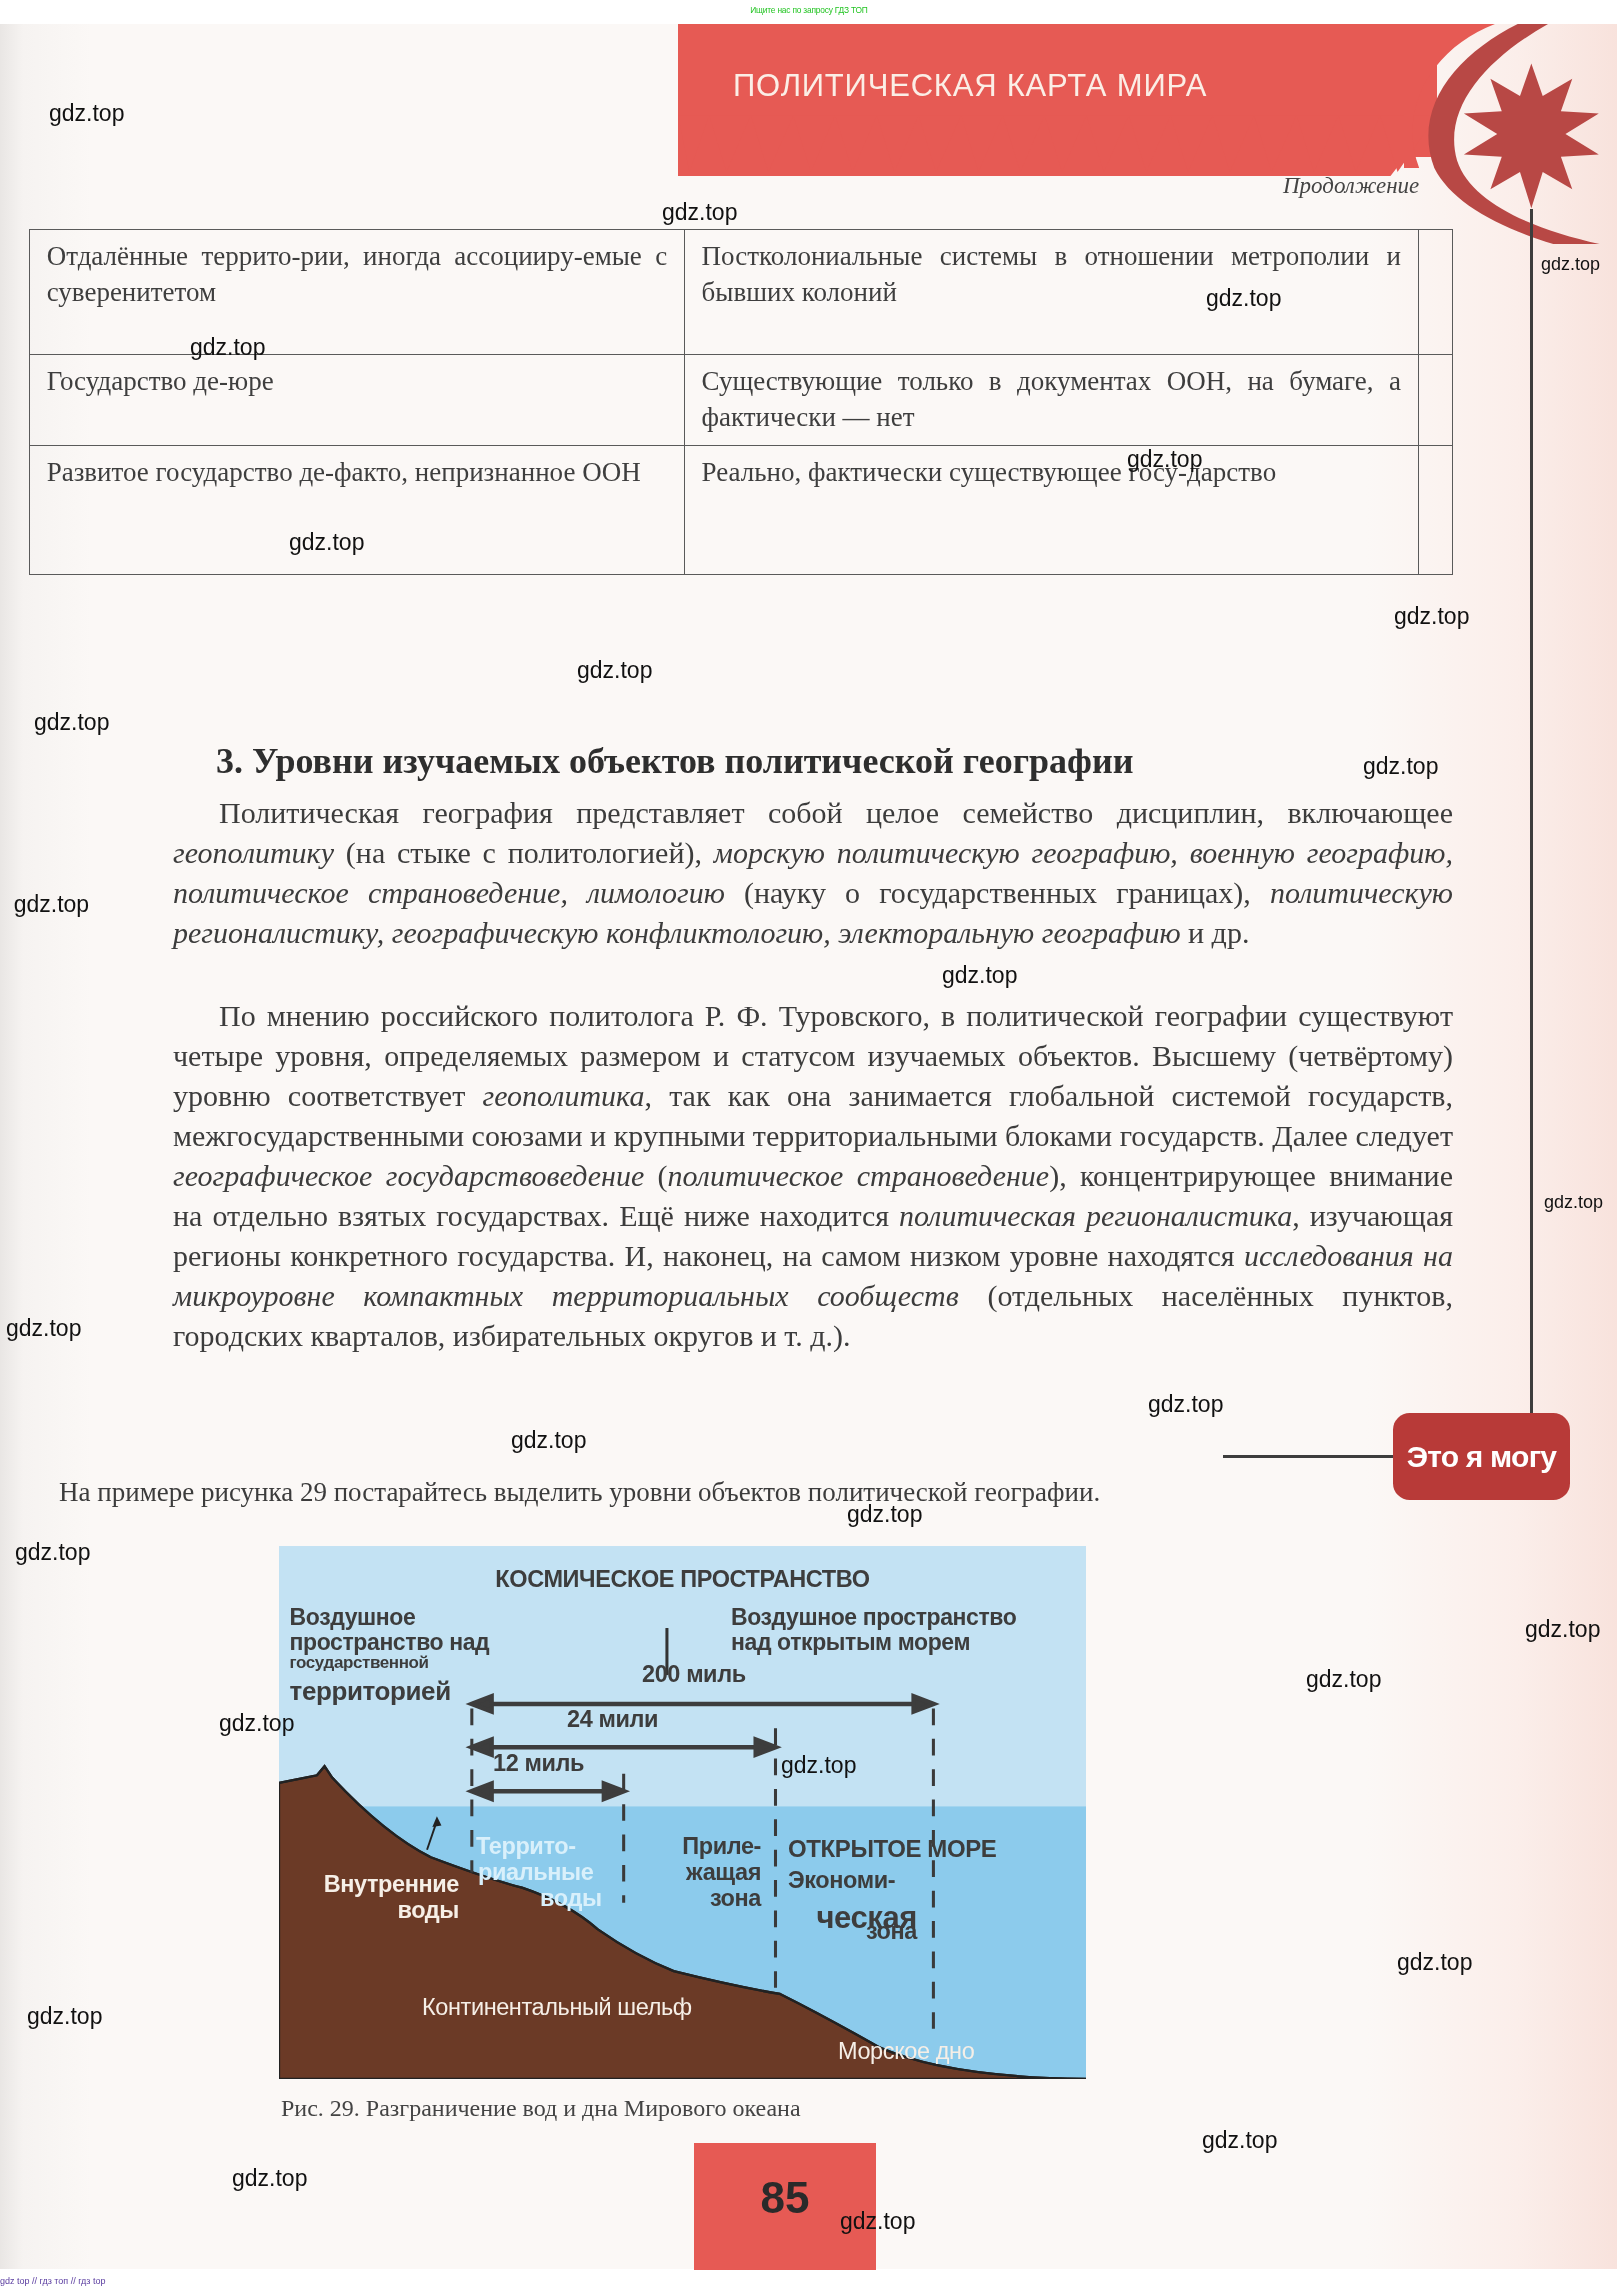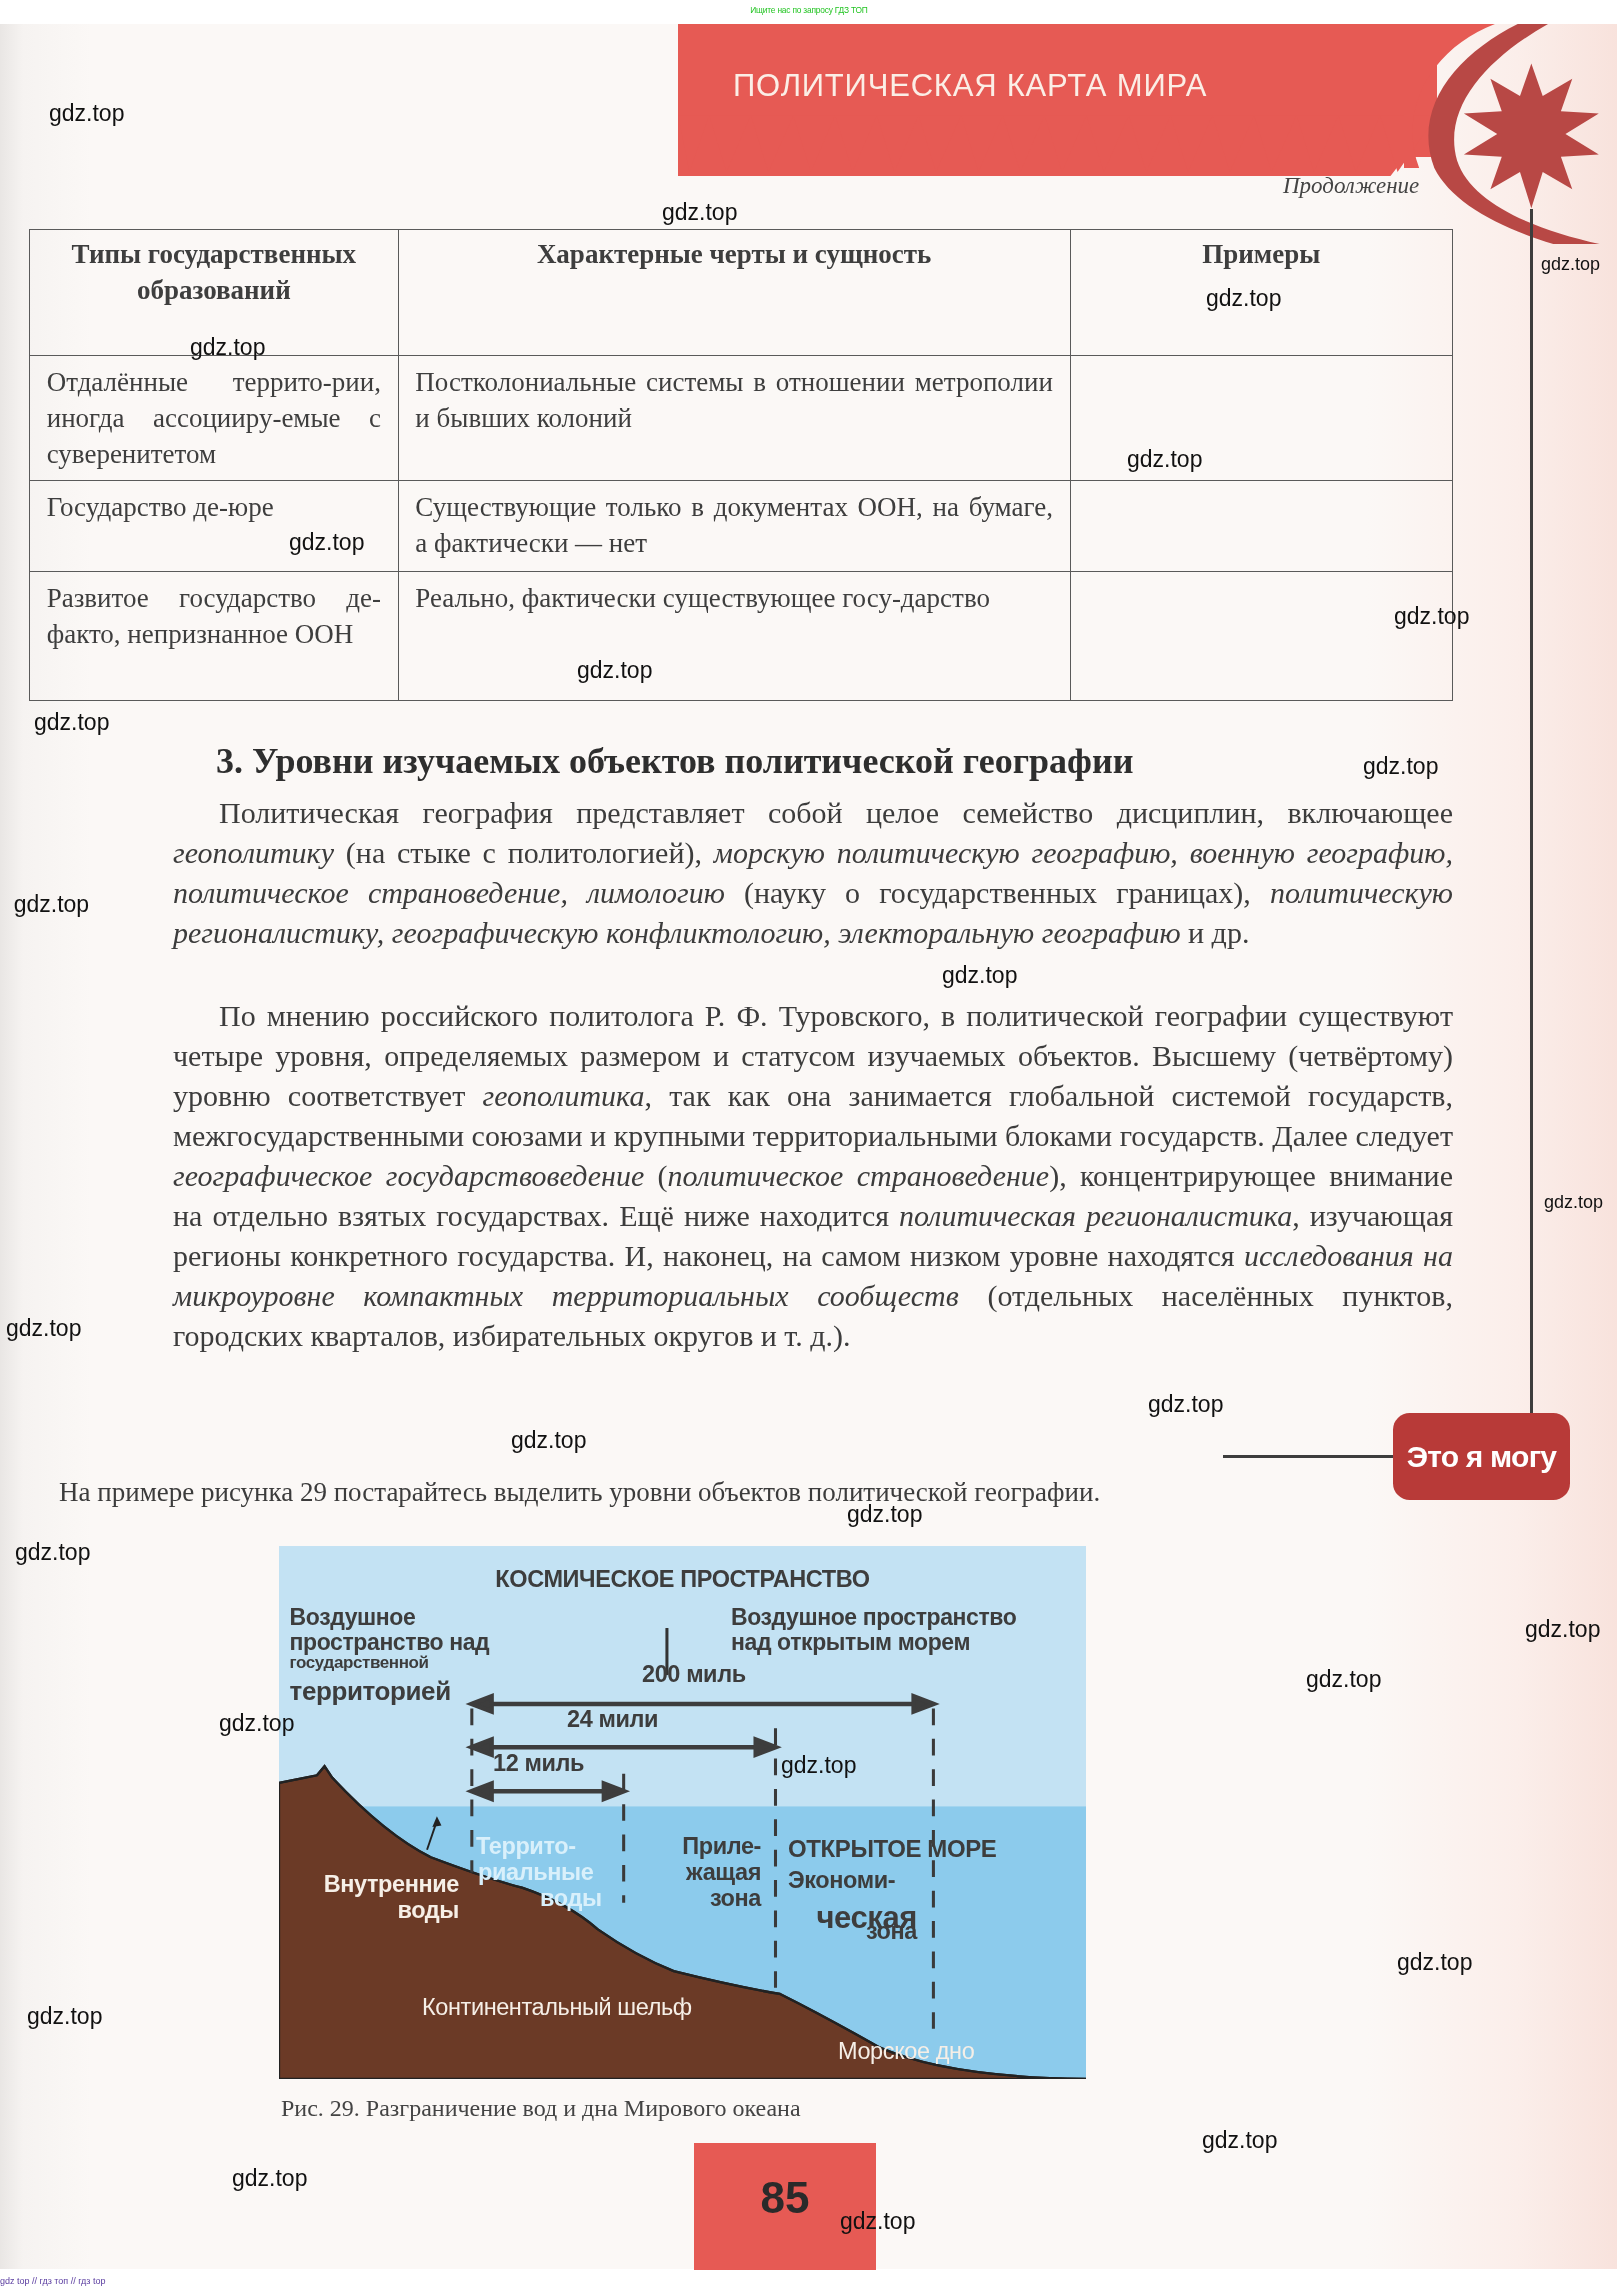--- a/index.html
+++ b/index.html
@@ -156,25 +156,20 @@
   <path d="M 150,0 C 70,40 10,110 40,190 C 70,250 170,290 281,310 L 281,295 C 180,275 90,240 70,180 C 50,110 110,45 190,0 Z" fill="#b84845"></path>
   <path d="M 120,0 C 40,30 -10,110 20,190 L 0,190 L 0,0 Z" fill="#e65a54"></path>
   <polygon fill="#b84845" points="168,52 183,95 222,72 207,115 257,118 213,145 257,172 207,175 222,218 183,195 168,243 153,195 114,218 129,175 79,172 123,145 79,118 129,115 114,72 153,95"></polygon>
 </svg>
 
 <div class="continuation">Продолжение</div>
 <div class="vert-line"></div>
 
 <table class="types">
   <tbody>
-      <tr class="hdr">
-    <th class="col1">Типы государственных образований</th>
-    <th class="col2">Характерные черты и сущность</th>
-    <th class="col3">Примеры</th>
-  </tr>
   <tr class="r1">
     <td class="just">Отдалённые террито-рии, иногда ассоцииру-емые с суверенитетом</td>
     <td class="just">Постколониальные системы в отношении метрополии и бывших колоний</td>
     <td></td>
   </tr>
   <tr class="r2">
     <td class="just">Государство де-юре</td>
     <td class="just">Существующие только в документах ООН, на бумаге, а фактически — нет</td>
     <td></td>
   </tr>

